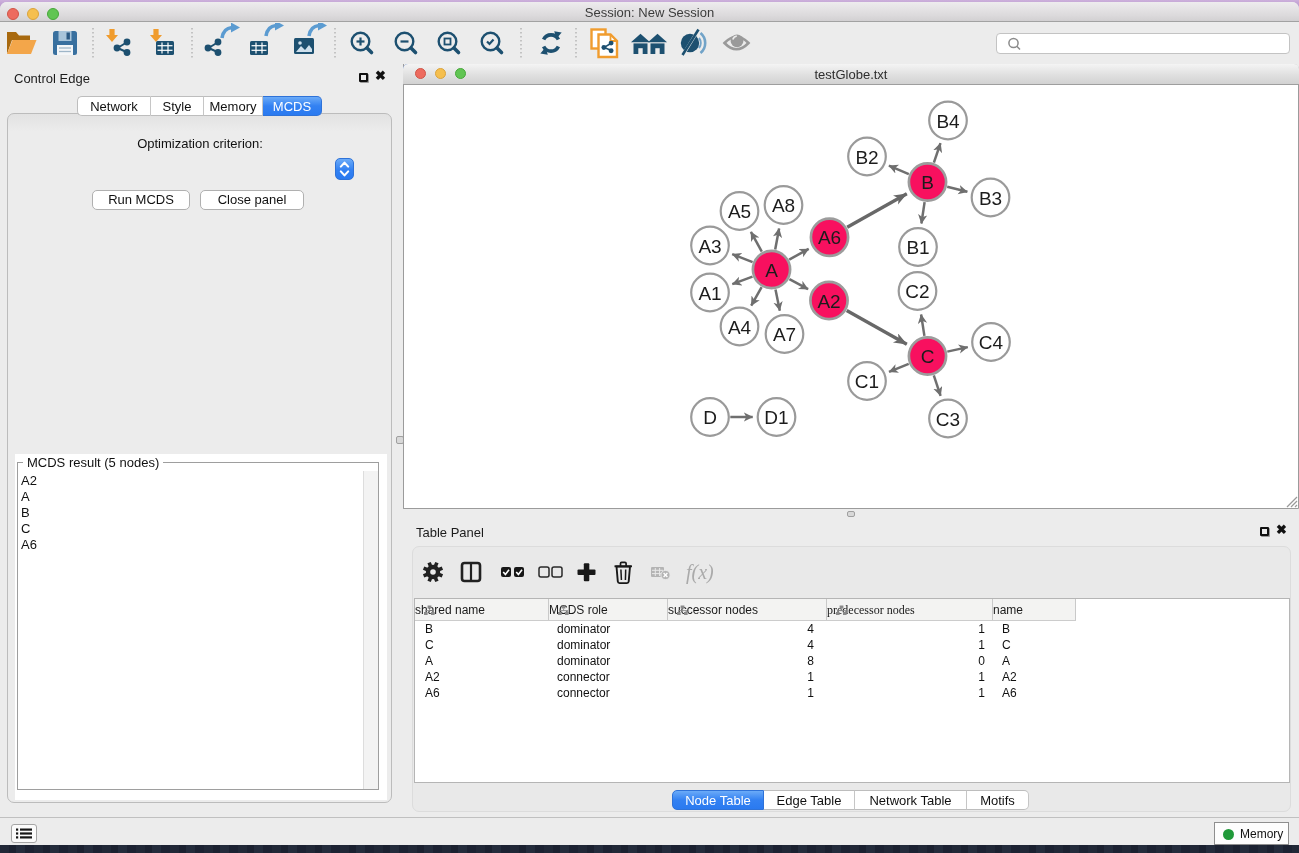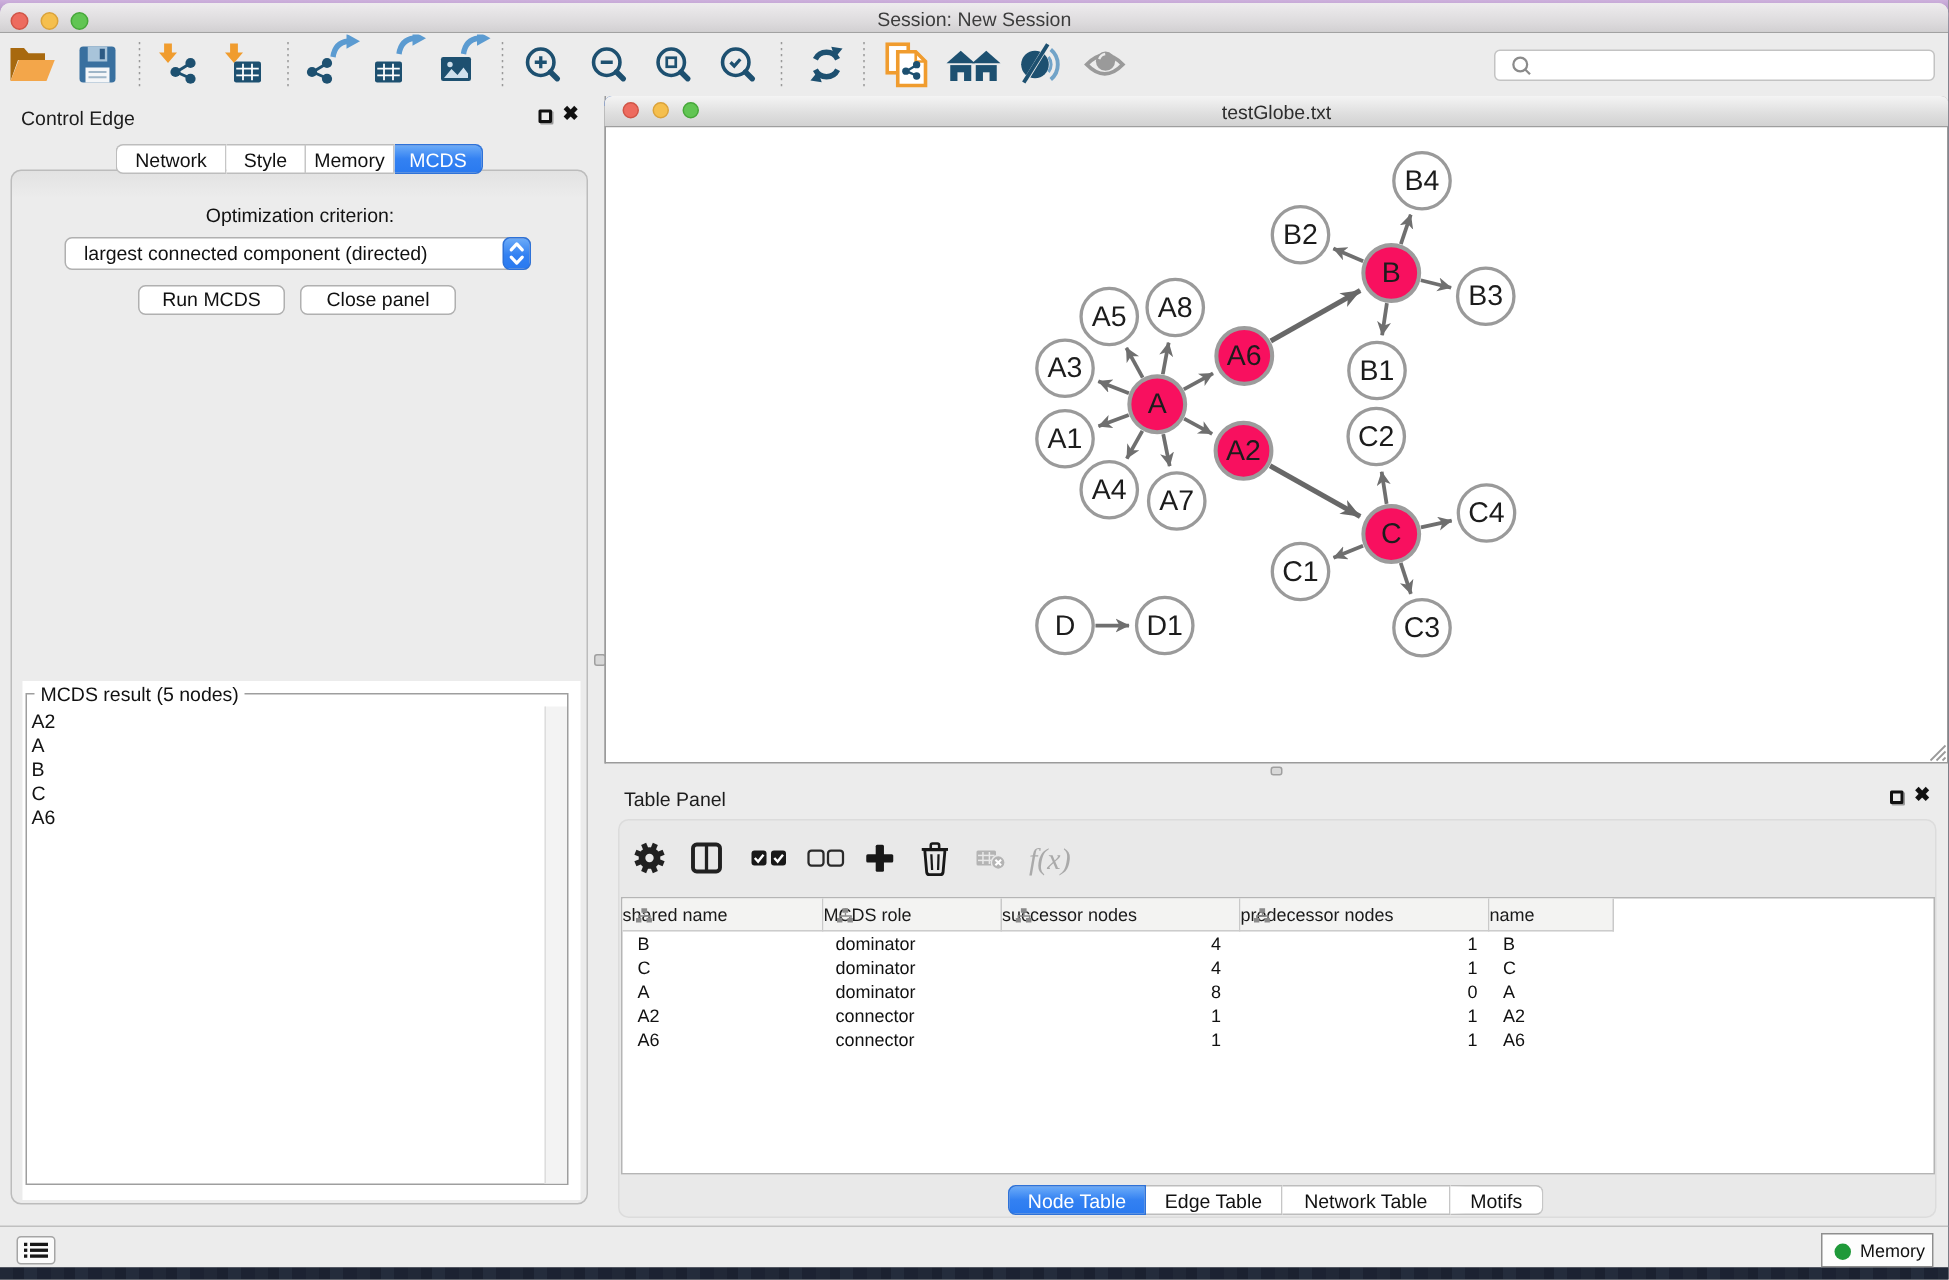--- a/index.html
+++ b/index.html
@@ -217,21 +217,20 @@
   <div id="cp-float"></div>
   <div id="cp-close">✖</div>
   <div class="seg" id="cp-tabs">
     <div class="t1">Network</div>
       <div class="t2">Style</div>
     <div class="t3">Memory</div>
       <div class="t4 sel">MCDS</div>
   </div>
   <div id="cp-panel"></div>
   <div id="opt-label">Optimization criterion:</div>
-  <div id="dropdown">largest connected component (directed)</div>
   <div id="dd-step"><svg width="17" height="20" viewBox="0 0 17 20" xmlns="http://www.w3.org/2000/svg">
         <path d="M4.8,7.6 L8.5,3.6 L12.2,7.6" fill="none" stroke="#fff" stroke-width="2.1" stroke-linecap="round" stroke-linejoin="round"></path>
         <path d="M4.8,12.4 L8.5,16.4 L12.2,12.4" fill="none" stroke="#fff" stroke-width="2.1" stroke-linecap="round" stroke-linejoin="round"></path>
       </svg></div>
   <div class="btn" id="btn-run">Run MCDS</div>
   <div class="btn" id="btn-close">Close panel</div>
   <div id="result-white"></div>
   <div id="result-box"></div>
   <div id="result-label">MCDS result (5 nodes)</div>
   <div id="result-list">A2<br>A<br>B<br>C<br>A6</div>
@@ -408,21 +407,21 @@
           <rect x="0" y="7" width="3.6" height="3"></rect>
           <rect x="7" y="7" width="3.6" height="3"></rect>
           <path d="M5.2,3.5 h0.9 v2 h-0.9 z"></path>
           <path d="M1.4,5.2 h8.4 v0.9 h-8.4 z"></path>
           <path d="M1.4,5.5 h0.9 v1.6 h-0.9 z"></path>
           <path d="M8.9,5.5 h0.9 v1.6 h-0.9 z"></path>
         </g>
       </svg>
       <span>successor nodes</span>
     </div>
-  <div class="th" style="left:827px;width:166px;">
+  <div class="th" style="left:827px;width:166px;font-family:Liberation Serif, serif;">
       <svg width="11" height="11" viewBox="0 0 11 11" xmlns="http://www.w3.org/2000/svg">
         <g fill="#8a8a8a">
           <rect x="3.6" y="0.5" width="3.8" height="3"></rect>
           <rect x="0" y="7" width="3.6" height="3"></rect>
           <rect x="7" y="7" width="3.6" height="3"></rect>
           <path d="M5.2,3.5 h0.9 v2 h-0.9 z"></path>
           <path d="M1.4,5.2 h8.4 v0.9 h-8.4 z"></path>
           <path d="M1.4,5.5 h0.9 v1.6 h-0.9 z"></path>
           <path d="M8.9,5.5 h0.9 v1.6 h-0.9 z"></path>
         </g>

